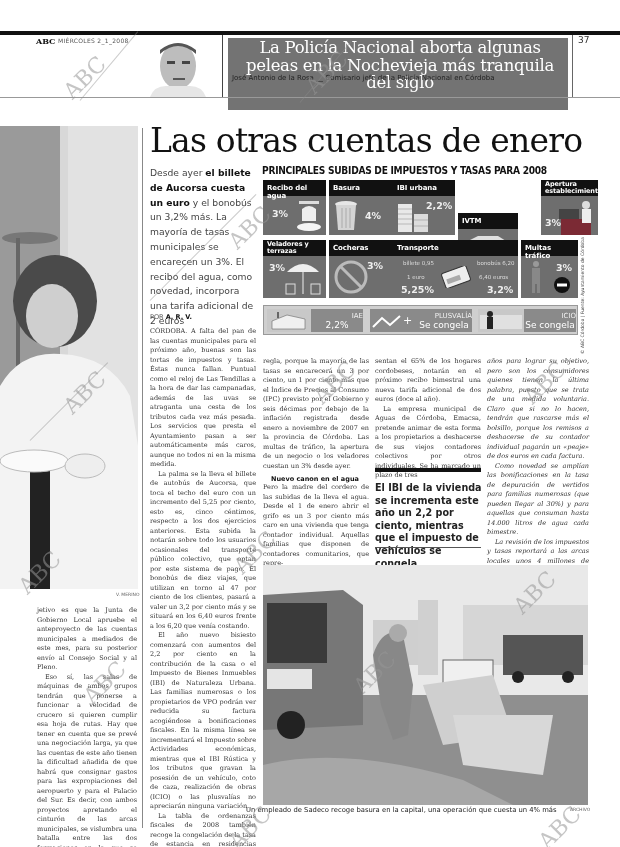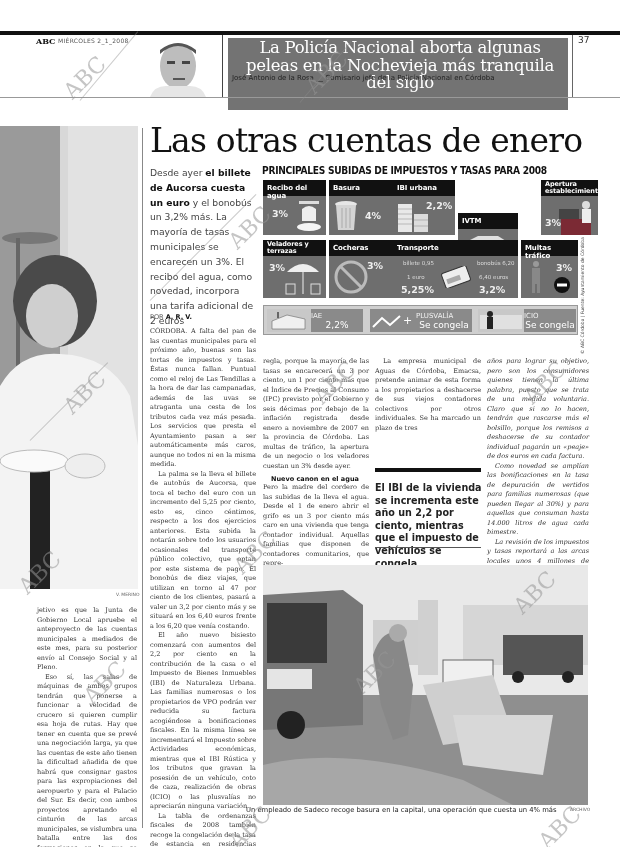--- a/index.html
+++ b/index.html
@@ -33,21 +33,21 @@
   .tile .tlabel { position: absolute; left: 0; top: 0; right: 0; height: 16px; background: #111; color: #fff; font: bold 7px/8px "DejaVu Sans", sans-serif; padding: 4px 4px 0; letter-spacing: -0.1px; }
   .tile .tlabel.two { font-size: 6.5px; line-height: 7px; padding-top: 1px; }
   .tile .val { position: absolute; color: #eee; font: bold 9.5px "DejaVu Sans", sans-serif; }
   .tile .big { position: absolute; color: #eee; font: bold 10px "DejaVu Sans", sans-serif; }
   .tile .sm { position: absolute; color: #ddd; font: 5.5px "DejaVu Sans", sans-serif; white-space: nowrap; }
   .credit-vert { position: absolute; left: 580px; top: 226px; width: 8px; height: 128px; }
   .credit-vert span { position: absolute; left: 0; top: 0; transform: rotate(-90deg) translate(-128px, 0); transform-origin: top left; font: 4.5px "DejaVu Sans", sans-serif; color: #444; white-space: nowrap; width: 128px; }
 
   .strip { position: absolute; left: 263px; top: 305px; width: 315px; height: 30px; background: #cfcfcf; border: 1px solid #999; }
   .strip .cell { position: absolute; top: 3px; height: 23px; background: #8a8a8a; }
-  .strip .lbl { color: #f2f2f2; font: 7px/8px "DejaVu Sans", sans-serif; text-align: left; position: absolute; top: 3px; left: 0; right: 0; }
+  .strip .lbl { color: #f2f2f2; font: 7px/8px "DejaVu Sans", sans-serif; text-align: right; position: absolute; top: 3px; left: 0; right: 0; }
   .strip .v { color: #fff; font: 9px/10px "DejaVu Sans", sans-serif; text-align: center; position: absolute; top: 11px; left: 0; right: 0; }
 
   
   .col { position: absolute; font: 6.5px/9.5px "DejaVu Serif", serif; color: #333; text-align: justify; hyphens: auto; }
   .col p { text-indent: 8px; }
   .col p.noindent { text-indent: 0; }
   .byline { position: absolute; left: 150px; top: 313px; font: 6.5px "DejaVu Sans", sans-serif; color: #555; }
   .byline b { color: #111; }
   .subhead { font: bold 6.5px "DejaVu Sans", sans-serif; color: #111; margin-top: 4px; text-indent: 0; }
 
@@ -196,21 +196,21 @@
   <div class="sm" style="left:14px;top:34px;">1 euro</div>
   <div class="val" style="left:8px;top:44px;">5,25%</div>
   <svg style="position:absolute;left:47px;top:26px" width="32" height="22">
       <g transform="rotate(-20 16 11)">
         <rect x="3" y="3" width="26" height="16" rx="2" fill="#eee" stroke="#333"></rect>
         <rect x="6" y="10" width="14" height="5" fill="#aaa"></rect>
       </g>
     </svg>
   <div class="sm" style="left:84px;top:20px;">bonobús 6,20</div>
   <div class="sm" style="left:86px;top:34px;">6,40 euros</div>
-  <div class="val" style="left:86px;top:44px;">3,2%</div>
+  <div class="val" style="left:94px;top:44px;">3,2%</div>
 </div>
 <div class="tile" style="left:521px;top:240px;width:57px;height:58px;">
   <div class="tlabel">Multas tráfico</div>
   <svg style="position:absolute;left:8px;top:20px" width="14" height="34">
       <circle cx="7" cy="4" r="3" fill="#999"></circle>
       <rect x="3" y="8" width="8" height="16" fill="#888"></rect>
       <rect x="3" y="24" width="3" height="9" fill="#888"></rect>
       <rect x="8" y="24" width="3" height="9" fill="#888"></rect>
     </svg>
   <div class="val" style="left:35px;top:22px;">3%</div>
@@ -267,20 +267,21 @@
   <p>La tabla de ordenanzas fiscales de 2008 también recoge la congelación de la tasa de estancia en residencias municipales de ancianos, la de ocupación de suelo o subsuelo por empresas suministradoras de servicios o la visita a museos o al Zoo. Serán las únicas excepciones a la</p>
 </div>
 
 <div class="col" style="left:263px;top:357px;width:106px;">
   <p class="noindent">regla, porque la mayoría de las tasas se encarecerá un 3 por ciento, un 1 por ciento más que el Índice de Precios al Consumo (IPC) previsto por el Gobierno y seis décimas por debajo de la inflación registrada desde enero a noviembre de 2007 en la provincia de Córdoba. Las multas de tráfico, la apertura de un negocio o los veladores cuestan un 3% desde ayer.</p>
   <p class="subhead">Nuevo canon en el agua</p>
   <p class="noindent">Pero la madre del cordero de las subidas de la lleva el agua. Desde el 1 de enero abrir el grifo es un 3 por ciento más caro en una vivienda que tenga contador individual. Aquellas familias que disponen de contadores comunitarios, que repre-</p>
 </div>
 
 <div class="col" style="left:375px;top:357px;width:106px;">
+  <p class="noindent">sentan el 65% de los hogares cordobeses, notarán en el próximo recibo bimestral una nueva tarifa adicional de dos euros (doce al año).</p>
   <p>La empresa municipal de Aguas de Córdoba, Emacsa, pretende animar de esta forma a los propietarios a deshacerse de sus viejos contadores colectivos por otros individuales. Se ha marcado un plazo de tres</p>
 </div>
 
 <div class="pull-rule-top"></div>
 <div class="pull">El IBI de la vivienda se incrementa este año un 2,2 por ciento, mientras que el impuesto de vehículos se congela</div>
 <div class="pull-rule-bot"></div>
 
 <div class="col" style="left:487px;top:357px;width:102px;font-style:italic;">
   <p class="noindent">años para lograr su objetivo, pero son los consumidores quienes tienen la última palabra, puesto que se trata de una medida voluntaria. Claro que si no lo hacen, tendrán que rascarse más el bolsillo, porque los remisos a deshacerse de su contador individual pagarán un «peaje» de dos euros en cada factura.</p>
   <p>Como novedad se amplían las bonificaciones en la tasa de depuración de vertidos para familias numerosas (que pueden llegar al 30%) y para aquellas que consuman hasta 14.000 litros de agua cada bimestre.</p>

